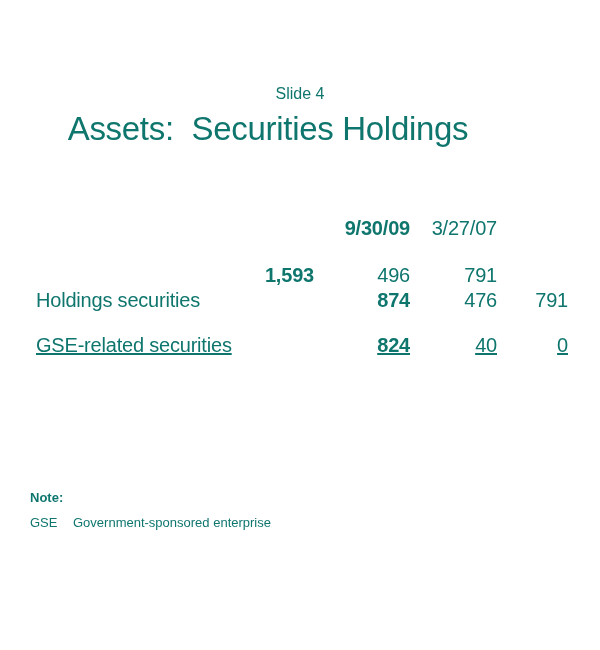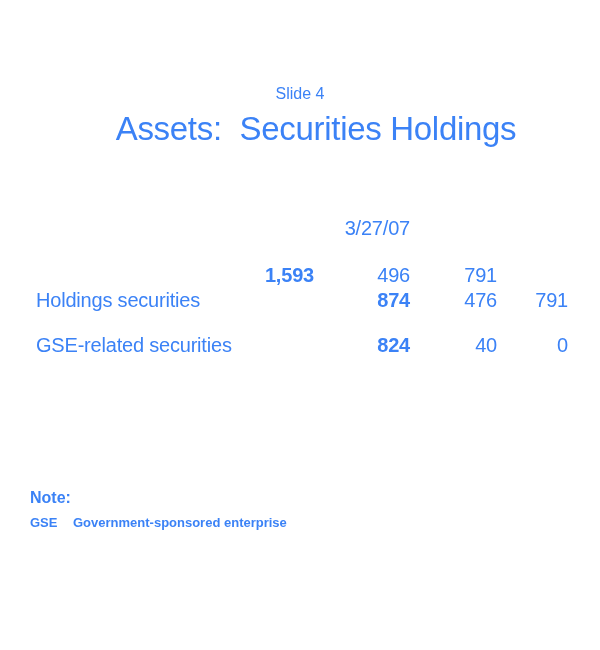--- a/index.html
+++ b/index.html
@@ -5,21 +5,21 @@
   html, body {
     margin: 0;
     padding: 0;
     background: #ffffff;
   }
   .slide {
     position: relative;
     width: 600px;
     height: 650px;
     background: #ffffff;
-    color: #3b82f6;
+    color: #0f766e;
     font-family: "Liberation Sans", sans-serif;
     overflow: hidden;
   }
   .abs { position: absolute; }
 
   
   .slide-number {
     top: 86px; left: 0; width: 600px;
     text-align: center;
     font-size: 16px;
@@ -27,21 +27,20 @@
   }
   .slide-title {
     top: 112px; left: 0; width: 536px;
     margin: 0;
     text-align: center;
     font-size: 33px;
     font-weight: 400;
     line-height: 33px;
     white-space: pre;
     letter-spacing: -0.3px;
-    padding-left: 48px;
   }
   .slide-subtitle {
     top: 148px; left: 0; width: 600px;
     text-align: center;
     font-size: 14px;
     font-weight: 700;
     line-height: 14px;
   }
 
   
@@ -55,50 +54,51 @@
     line-height: 20px;
     letter-spacing: -0.2px;
   }
   .trow .num { text-align: right; }
   .trow .label { text-align: left; }
   .indent { padding-left: 22px; }
   .b { font-weight: 700; }
   .row-header { top: 218px; }
   .row-1 { top: 265px; }
   .row-2 { top: 290px; }
-  .row-3 { top: 335px; }
+  .row-3 { top: 335px; text-decoration: underline; }
 
   
   .note-heading {
     top: 491px; left: 30px;
-    font-size: 16px;
+    font-size: 13px;
     font-weight: 700;
     line-height: 13px;
   }
   .note-line {
     top: 516px; left: 30px;
     font-size: 13px;
-    font-weight: 700;
+    font-weight: 400;
     line-height: 13px;
   }
   .note-abbr {
     display: inline-block;
     width: 43px;
   }
 </style>
 </head>
 <body>
 
 <div class="slide">
 
   <div class="abs slide-number">Slide 4</div>
   <h1 class="abs slide-title">Assets:  Securities Holdings</h1>
 
   <div class="trow row-header">
     <div class="label"></div>
+    <div class="num b">9/30/09</div>
     <div class="num">3/27/07</div>
   </div>
 
   <div class="trow row-1">
     <div class="num b">1,593</div>
     <div class="num">496</div>
     <div class="num">791</div>
   </div>
 
   <div class="trow row-2">

